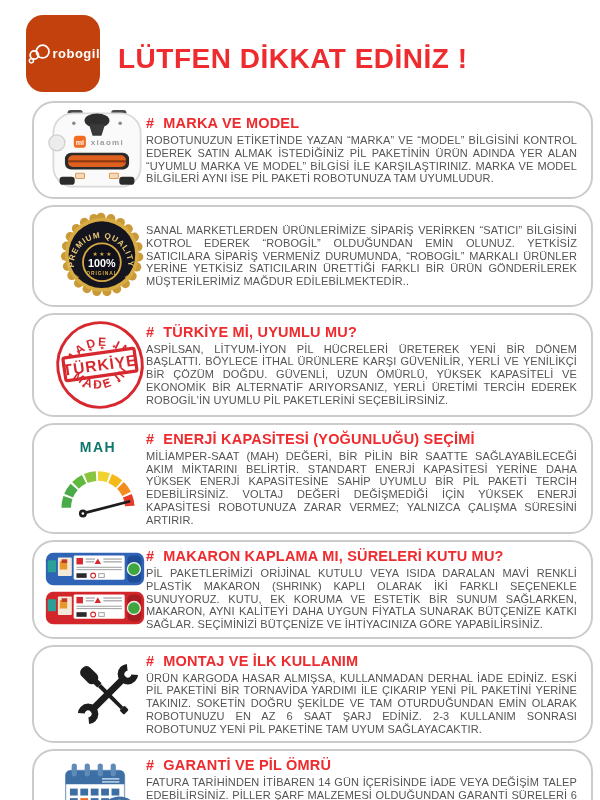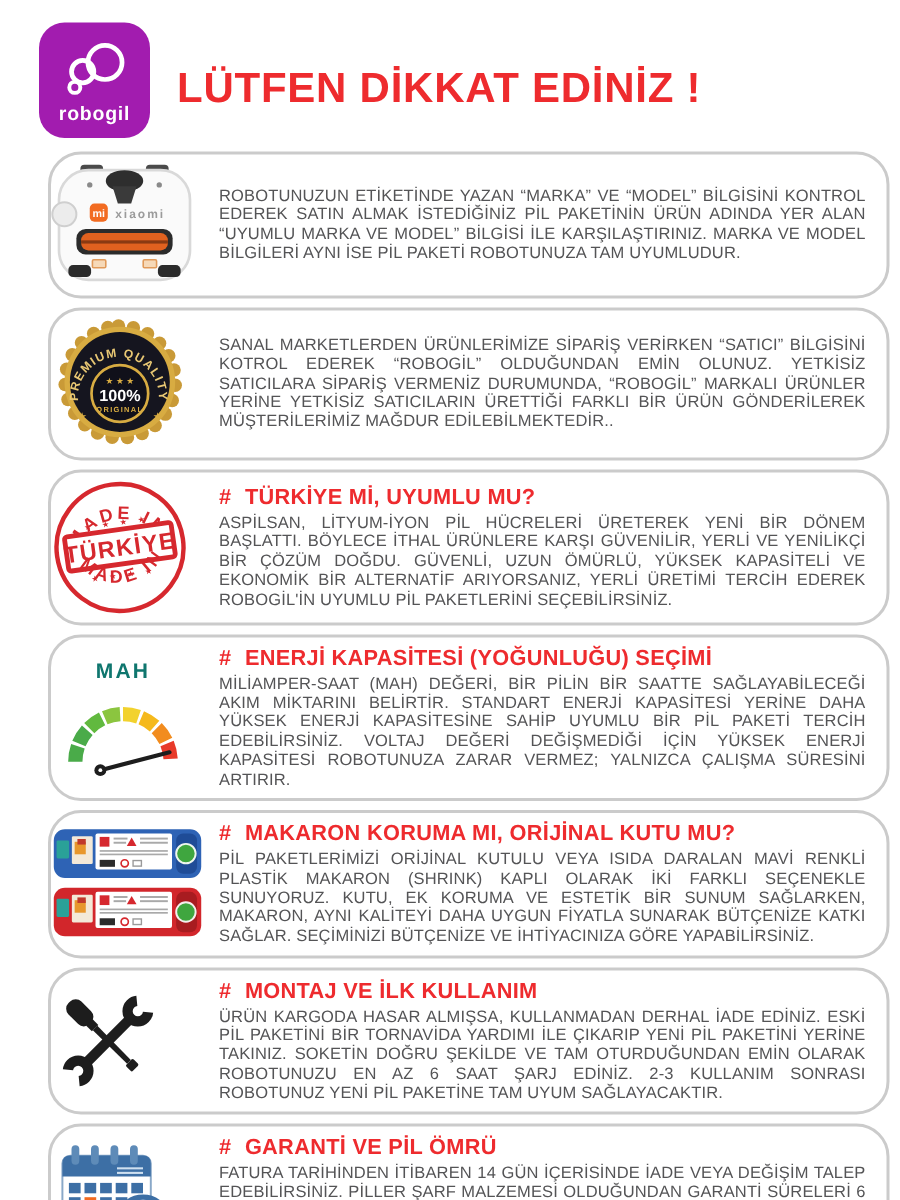--- a/index.html
+++ b/index.html
@@ -2,33 +2,33 @@
 <html><head>
 <meta charset="utf-8">
 <style>
   html,body{margin:0;padding:0}
   body{
     width:600px;height:800px;overflow:hidden;background:#fff;
     font-family:"Liberation Sans",sans-serif;
   }
   header{display:flex;align-items:center;padding:15px 0 5px 26px}
   .logo{
-    width:74px;height:77px;background:#a21caf;border-radius:17px;
-    display:flex;flex-direction:column;align-items:center;justify-content:center;gap:1px;
+    width:74px;height:77px;background:#c2410c;border-radius:17px;
+    display:flex;align-items:center;justify-content:center;gap:1px;
     flex:0 0 74px;
   }
   .logo-label{color:#fff;font-size:13px;font-weight:bold;letter-spacing:.5px}
   h1{color:#ee2b2e;font-size:28px;font-weight:bold;margin:16px 0 6px 18px;letter-spacing:.5px;white-space:nowrap}
   main{padding:4px 7px 0 32px}
   .card{
     border:2.5px solid #cbcbcb;border-radius:22px;background:#fff;
     display:flex;align-items:center;margin-bottom:6px;min-height:86px;
     padding:4px 9px 4px 0;
   }
-  .icon-col{flex:0 0 112px;width:112px;display:flex;justify-content:flex-start;align-items:center}
+  .icon-col{flex:0 0 112px;width:112px;display:flex;justify-content:flex-end;align-items:center}
   .text-col{flex:1;padding:2px 5px 2px 0;min-width:0}
   h2{color:#ee2b2e;font-size:14.5px;font-weight:bold;margin:0 0 3px;letter-spacing:.2px}
   h2 .hash{margin-right:9px}
   .body-text{
     color:#545456;font-size:11px;line-height:12.7px;font-weight:normal;
     margin:0;text-align:justify;letter-spacing:.1px;
   }
   .mah-wrap{display:flex;flex-direction:column;align-items:center;gap:2px}
   .mah-label{color:#0f766e;font-weight:bold;font-size:14px;letter-spacing:1.5px}
   svg{display:block}
@@ -67,20 +67,21 @@
         <rect x="19" y="49" width="72" height="19" rx="7" fill="#2b2b2b"></rect>
         <rect x="22.5" y="52" width="65" height="13" rx="5.5" fill="#e0611f"></rect>
         <rect x="22.5" y="57.5" width="65" height="2.4" fill="#8a3a12"></rect>
         <rect x="31" y="72" width="10" height="6" rx="1" fill="#f6d9b8" stroke="#e09a5a" stroke-width="1.2"></rect>
         <rect x="69" y="72" width="10" height="6" rx="1" fill="#f6d9b8" stroke="#e09a5a" stroke-width="1.2"></rect>
         <rect x="13" y="76" width="17" height="9" rx="3.5" fill="#2b2b2b"></rect>
         <rect x="80" y="76" width="17" height="9" rx="3.5" fill="#2b2b2b"></rect>
       </svg>
     </div>
     <div class="text-col">
+      <h2><span class="hash">#</span><span>MARKA VE MODEL</span></h2>
       <p class="body-text">ROBOTUNUZUN ETİKETİNDE YAZAN “MARKA” VE “MODEL” BİLGİSİNİ KONTROL EDEREK SATIN ALMAK İSTEDİĞİNİZ PİL PAKETİNİN ÜRÜN ADINDA YER ALAN “UYUMLU MARKA VE MODEL” BİLGİSİ İLE KARŞILAŞTIRINIZ. MARKA VE MODEL BİLGİLERİ AYNI İSE PİL PAKETİ ROBOTUNUZA TAM UYUMLUDUR.</p>
     </div>
   </section>
 
   <section class="card">
     <div class="icon-col">
       <svg width="90" height="90" viewBox="0 0 100 100">
         <defs>
           <path id="badgeTopArc" d="M 20,60 A 30,30 0 0 1 80,60"></path>
         </defs>
@@ -229,21 +230,21 @@
               <rect x="35" y="62.5" width="49" height="1.2"></rect>
           </g>
           <rect x="35" y="67" width="11" height="5" fill="#2b2b2b"></rect>
           <circle cx="53" cy="69.5" r="2.6" fill="none" stroke="#d6282e" stroke-width="1.2"></circle>
           <rect x="59" y="67.5" width="6" height="4" fill="none" stroke="#9a9a9a" stroke-width="1"></rect>
           <circle cx="97" cy="62.5" r="7" fill="#3fa63f" stroke="#f6eeee" stroke-width="1.4"></circle>
         </g>
       </svg>
     </div>
     <div class="text-col">
-      <h2><span class="hash">#</span><span>MAKARON KORUMA MI, ORİJİNAL KUTU MU?</span></h2>
+      <h2><span class="hash">#</span><span>MAKARON KAPLAMA MI, SÜRELERİ KUTU MU?</span></h2>
       <p class="body-text">PİL PAKETLERİMİZİ ORİJİNAL KUTULU VEYA ISIDA DARALAN MAVİ RENKLİ PLASTİK MAKARON (SHRINK) KAPLI OLARAK İKİ FARKLI SEÇENEKLE SUNUYORUZ. KUTU, EK KORUMA VE ESTETİK BİR SUNUM SAĞLARKEN, MAKARON, AYNI KALİTEYİ DAHA UYGUN FİYATLA SUNARAK BÜTÇENİZE KATKI SAĞLAR. SEÇİMİNİZİ BÜTÇENİZE VE İHTİYACINIZA GÖRE YAPABİLİRSİNİZ.</p>
     </div>
   </section>
 
   <section class="card">
     <div class="icon-col">
       <svg width="76" height="76" viewBox="0 0 100 100">
 
         <g transform="rotate(45 50 50)">
           <rect x="45.5" y="18" width="9" height="64" fill="#1d1d1d"></rect>

